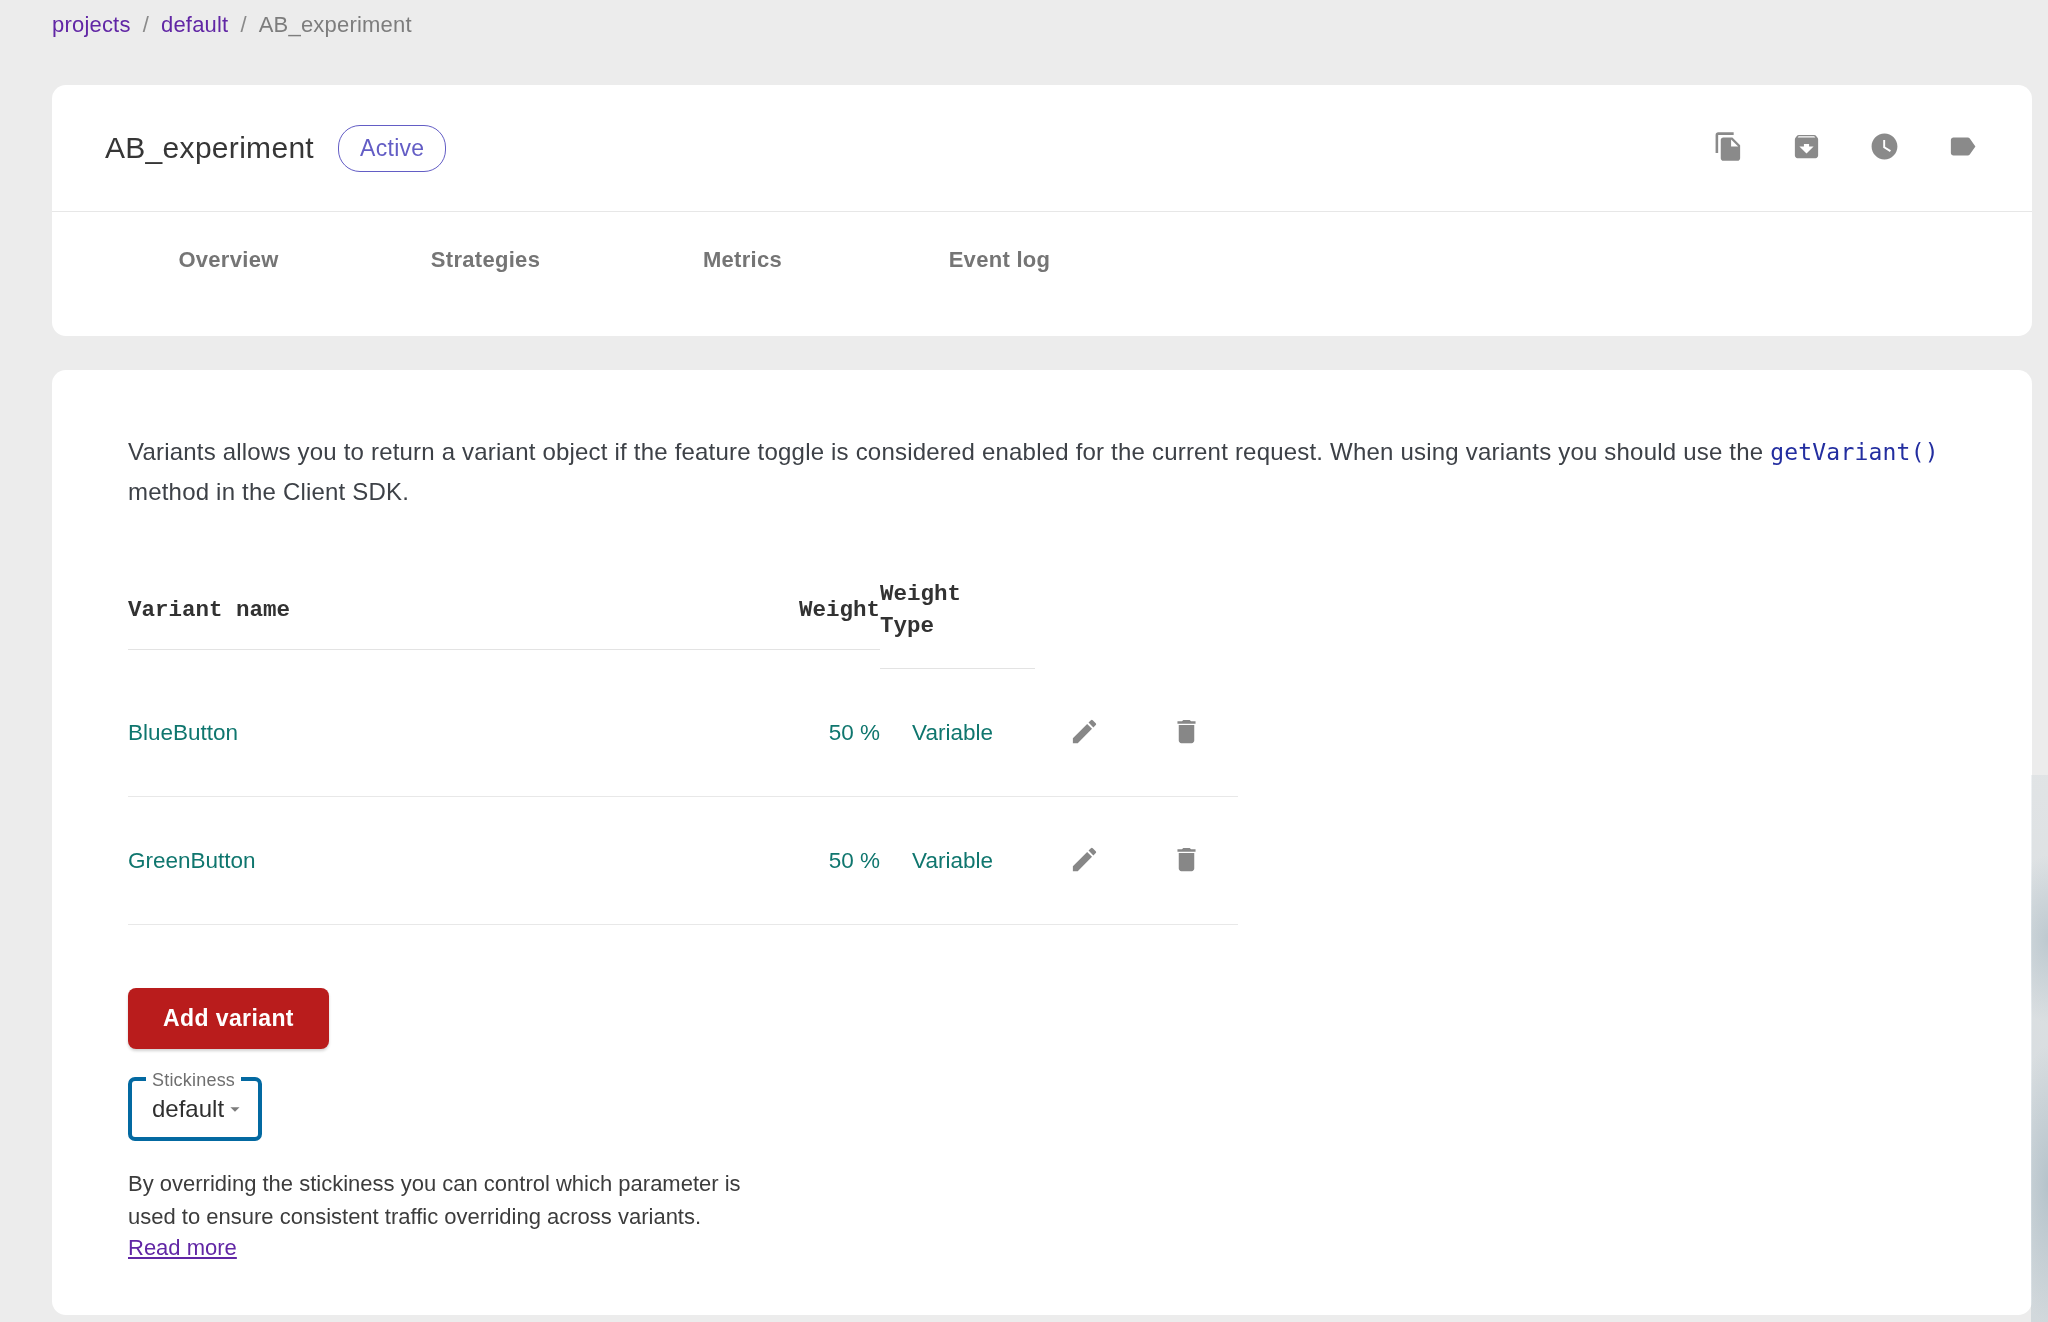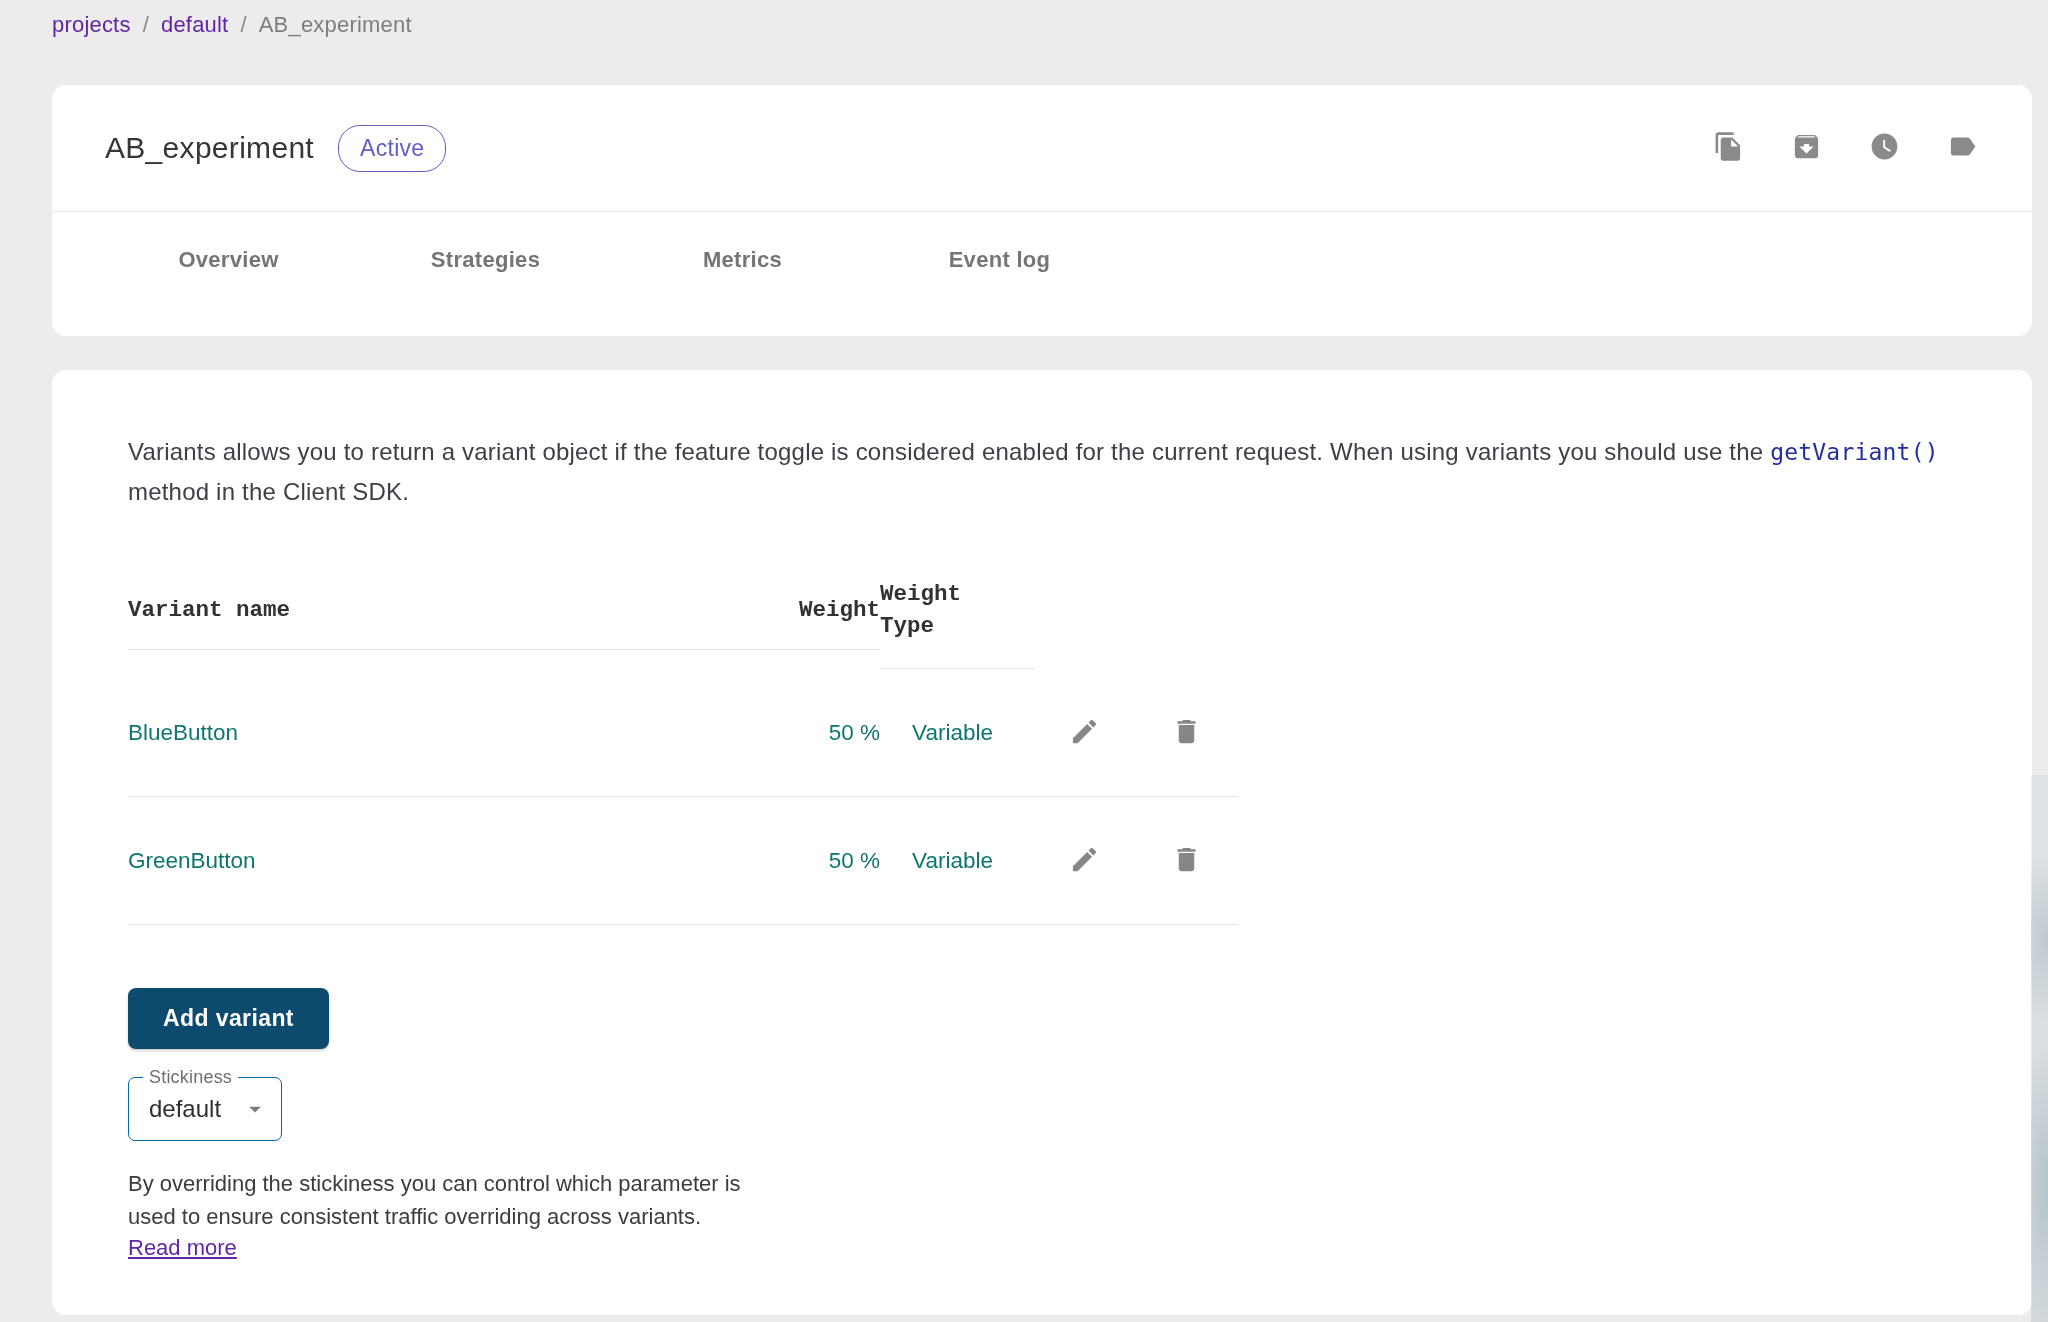--- a/index.html
+++ b/index.html
@@ -98,30 +98,30 @@
   .row-icon-btn {
     width: 48px; height: 48px; border: none; background: transparent;
     color: #878787; cursor: pointer; padding: 0;
     display: flex; align-items: center; justify-content: center; border-radius: 50%;
   }
   .row-icon-btn svg { width: 31px; height: 31px; fill: currentColor; }
 
   
   .add-variant-btn {
     margin-top: 63px; display: inline-block;
-    background: #0c4a6e; color: #ffffff; border: none; border-radius: 8px;
+    background: #b91c1c; color: #ffffff; border: none; border-radius: 8px;
     padding: 17px 35px; font-size: 23px; font-weight: 700; letter-spacing: .4px;
     font-family: "Liberation Sans", sans-serif; cursor: pointer;
     box-shadow: 0 2px 3px rgba(0,0,0,.18);
   }
 
   
   .stickiness-select {
-    margin-top: 28px; position: relative; width: 154px; height: 64px;
-    border: 1px solid #0369a1; border-radius: 7px; cursor: pointer;
+    margin-top: 28px; position: relative; width: 134px; height: 64px;
+    border: 4px solid #0369a1; border-radius: 7px; cursor: pointer;
     display: flex; align-items: center; padding: 0 12px 0 20px;
   }
   .stickiness-label {
     position: absolute; top: -11px; left: 14px; background: #ffffff;
     padding: 0 6px; font-size: 18px; color: #6f6f6f; letter-spacing: .2px;
   }
   .stickiness-value { font-size: 24px; color: #2f2f2f; font-weight: 500; }
   .dropdown-caret { margin-left: auto; width: 28px; height: 28px; fill: #7c7c7c; }
 
   

